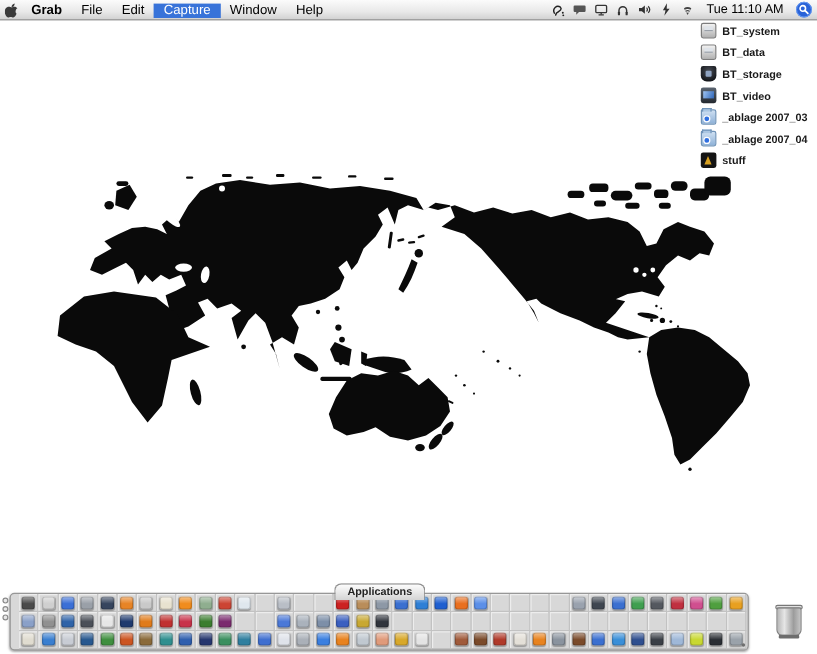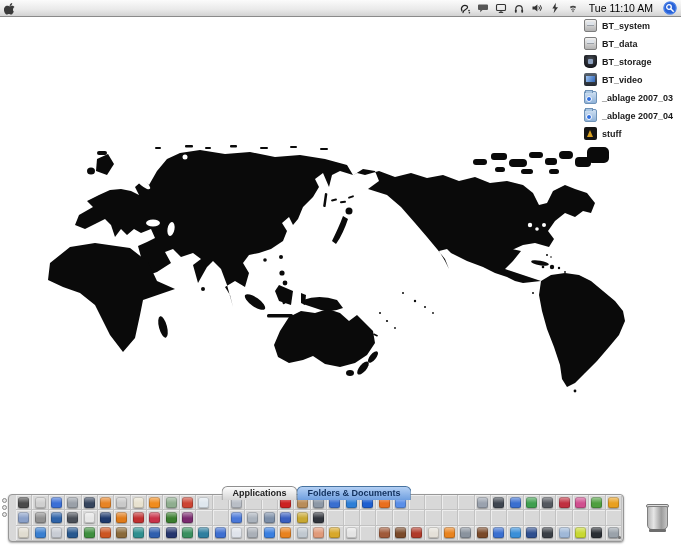--- a/index.html
+++ b/index.html
@@ -69,20 +69,21 @@
 <body>
 
 <div id="screen">
 
   <div id="menubar">
     <span id="apple">
       <svg width="11" height="13" viewBox="0 0 13 15">
           <path fill="#3a3a3a" d="M8.9,3.4c0.5-0.6,0.9-1.5,0.8-2.4C8.9,1.1,8,1.6,7.5,2.2C7,2.8,6.6,3.7,6.7,4.5C7.6,4.6,8.4,4.1,8.9,3.4z M11.6,11.1c-0.3,0.7-0.5,1-0.9,1.6c-0.6,0.9-1.5,2-2.5,2c-0.9,0-1.2-0.6-2.4-0.6c-1.2,0-1.5,0.6-2.4,0.6c-1.1,0-1.8-1-2.4-1.9C-0.3,10.5-0.5,7.5,0.8,5.9c0.8-1.1,2.1-1.7,3.2-1.7c1.2,0,1.9,0.6,2.8,0.6c0.9,0,1.5-0.6,2.8-0.6c1,0,2.1,0.6,2.8,1.5C10,7.1,10.4,10.4,11.6,11.1z"></path>
         </svg>
     </span>
+    <div id="menus"><span class="menu-item bold">Grab</span><span class="menu-item">File</span><span class="menu-item">Edit</span><span class="menu-item selected">Capture</span><span class="menu-item">Window</span><span class="menu-item">Help</span></div>
     <div id="menu-right">
       <div id="status-icons" style="display:flex;gap:4px;">
           <span class="status-icon">
             <svg width="12" height="12" viewBox="0 0 12 12">
               <path d="M3,9 C1,5 5,2 8,4 C10,6 6.5,7.5 4.8,8.8 L4,10.6" fill="none" stroke="#222" stroke-width="1.2" stroke-linecap="round"></path>
               <circle cx="10" cy="8.6" r="0.8" fill="#222"></circle>
               <circle cx="10.4" cy="10.8" r="0.8" fill="#222"></circle>
             </svg>
           </span>
           <span class="status-icon">
@@ -262,21 +263,20 @@
       </div>
       <div class="dicon-row">
         <div class="dicon black-folder"></div>
         <span class="dlabel">stuff</span>
       </div>
     </div>
 
   <div id="dock">
     <div id="tabs">
         <div class="tab">Applications</div>
-        <div class="tab active">Folders &amp; Documents</div>
       </div>
     <div id="panel">
       <div id="dots">
           <div class="pdot"></div>
           <div class="pdot"></div>
           <div class="pdot"></div>
         </div>
       <div id="grid">
           <div class="cell">
             <div class="app" style="background-color: rgb(74, 74, 74);"></div>

